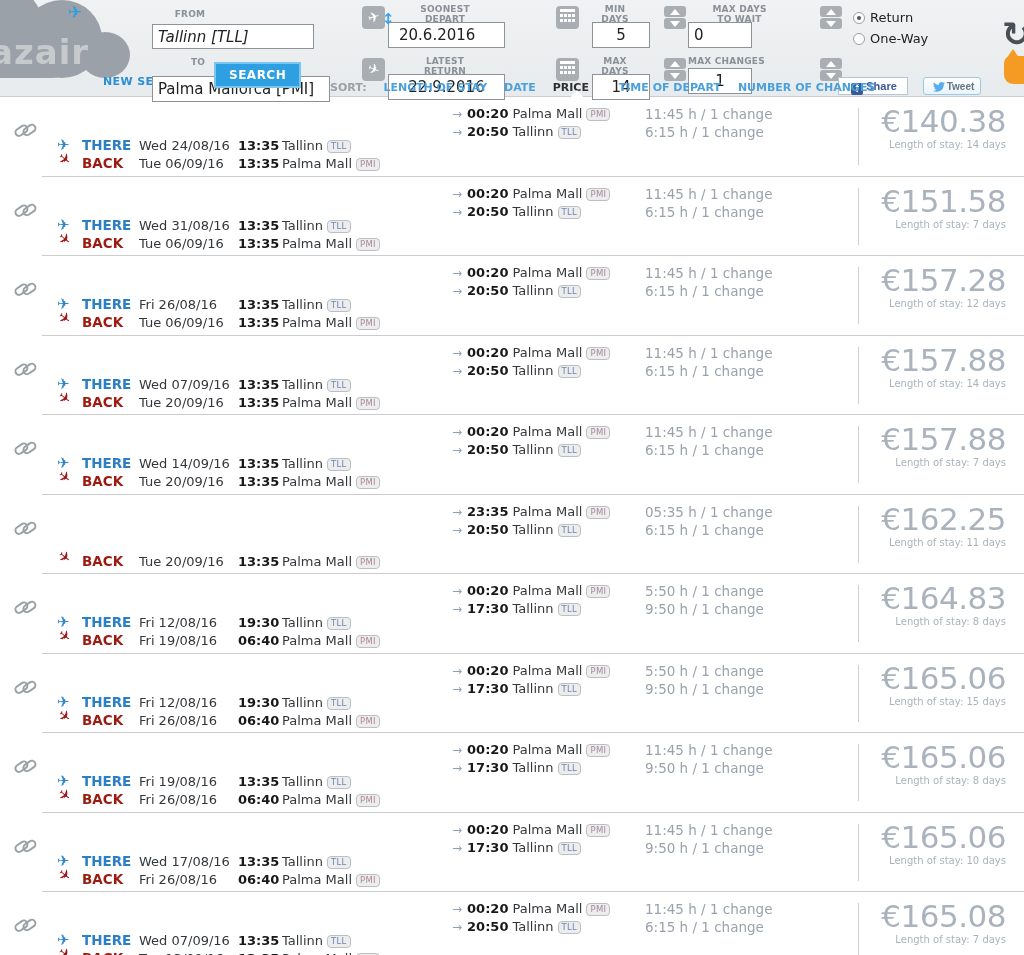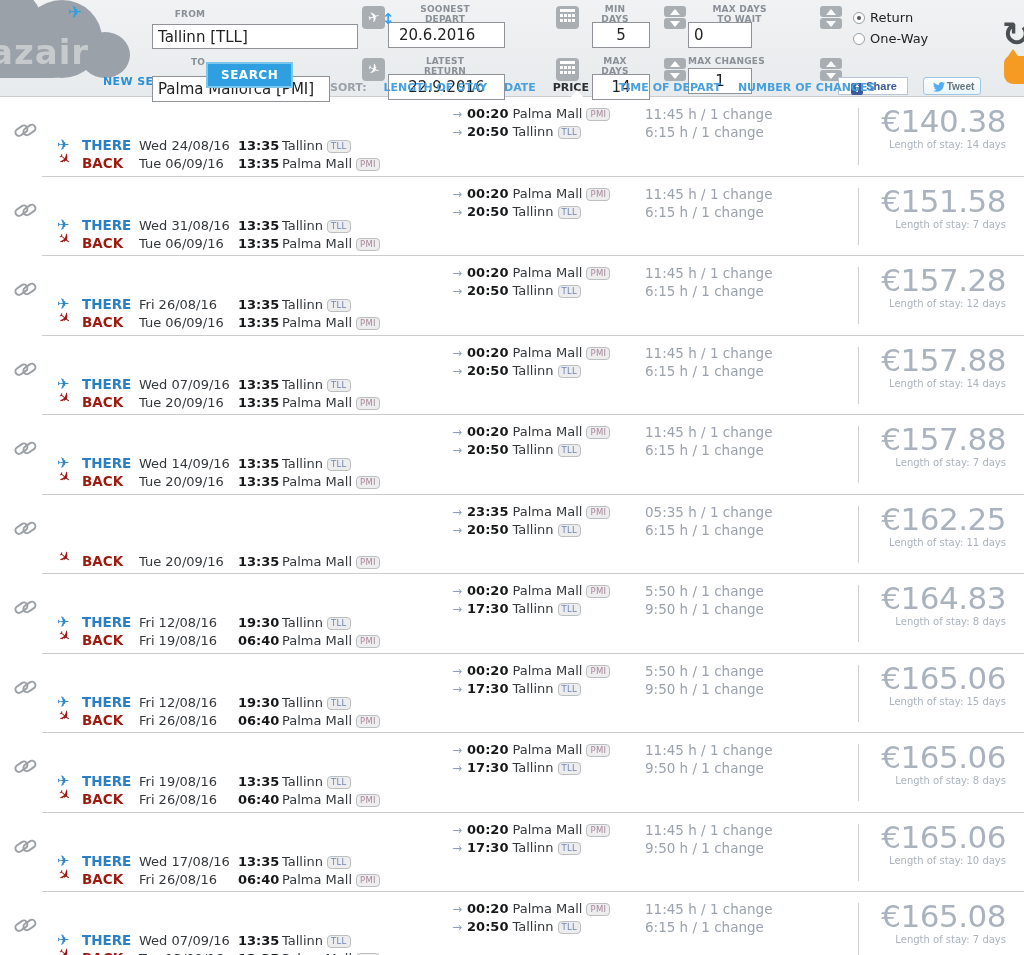--- a/index.html
+++ b/index.html
@@ -31,21 +31,21 @@
   .spinner b { position:absolute; left:0; width:22px; height:11px; background:#a9aeb3;
     border-radius:3px; }
   .spinner b.up { top:0; } .spinner b.dn { top:12px; }
   .spinner b:after { content:""; position:absolute; left:6px; border-left:5px solid transparent;
     border-right:5px solid transparent; }
   .spinner b.up:after { top:3px; border-bottom:6px solid #fff; }
   .spinner b.dn:after { top:3px; border-top:6px solid #fff; }
   .updown { position:absolute; color:#3aa0f0; font-size:15px; font-weight:bold; z-index:4; }
   .newsearch { position:absolute; left:103px; top:75px; color:#2a8fd4; font-size:11px;
     font-weight:bold; letter-spacing:.4px; cursor:pointer; }
-  .searchbtn { position:absolute; left:206px; top:62px; z-index:6; background:#2e9fe0;
+  .searchbtn { position:absolute; left:214px; top:62px; z-index:6; background:#2e9fe0;
     border:2px solid #7cc6ee; color:#fff; font-weight:bold; font-size:12px;
     padding:4px 13px; letter-spacing:.5px; cursor:pointer; font-family:"DejaVu Sans",sans-serif; }
   .to-input { z-index:5; }
   .radio-row { position:absolute; left:853px; font-size:13px; color:#222; }
   .radio { display:inline-block; width:12px; height:12px; border:1px solid #9aa0a5;
     border-radius:50%; background:#fdfdfd; vertical-align:-2px; margin-right:5px; position:relative; }
   .radio.sel:after { content:""; position:absolute; left:3px; top:3px; width:4px; height:4px;
     background:#555; border-radius:50%; }
   .sortbar { position:absolute; left:330px; top:81px; font-size:11px; font-weight:bold;
     white-space:nowrap; z-index:3; }
@@ -110,21 +110,21 @@
   <div class="cloud">
     <i class="c1"></i>
       <i class="c2"></i>
       <i class="c3"></i>
       <i class="c4"></i>
     <span class="logo-text">azair</span>
   </div>
   <span class="logo-plane">✈</span>
 
   <div class="hlabel" style="left:160px; top:9px; width:60px;">FROM</div>
-  <input class="hinput" style="left: 152px; top: 24px; width: 206px; height: 25px;" value="Tallinn [TLL]">
+  <input class="hinput" style="left: 152px; top: 24px; width: 162px; height: 25px; font-style: italic;" value="Tallinn [TLL]">
 
   <div class="hlabel" style="left:168px; top:57px; width:60px;">TO</div>
   <span class="newsearch">NEW SEARCH</span>
   <input class="hinput to-input" style="left: 152px; top: 76px; width: 178px; height: 26px;" value="Palma Mallorca [PMI]">
   <button class="searchbtn">SEARCH</button>
 
   <div class="gicon takeoff" style="left:362px; top:6px;"><span class="pl">✈</span></div>
   <div class="hlabel" style="left:398px; top:4px; width:94px;">
     <span>SOONEST</span><br><span>DEPART</span>
   </div>

